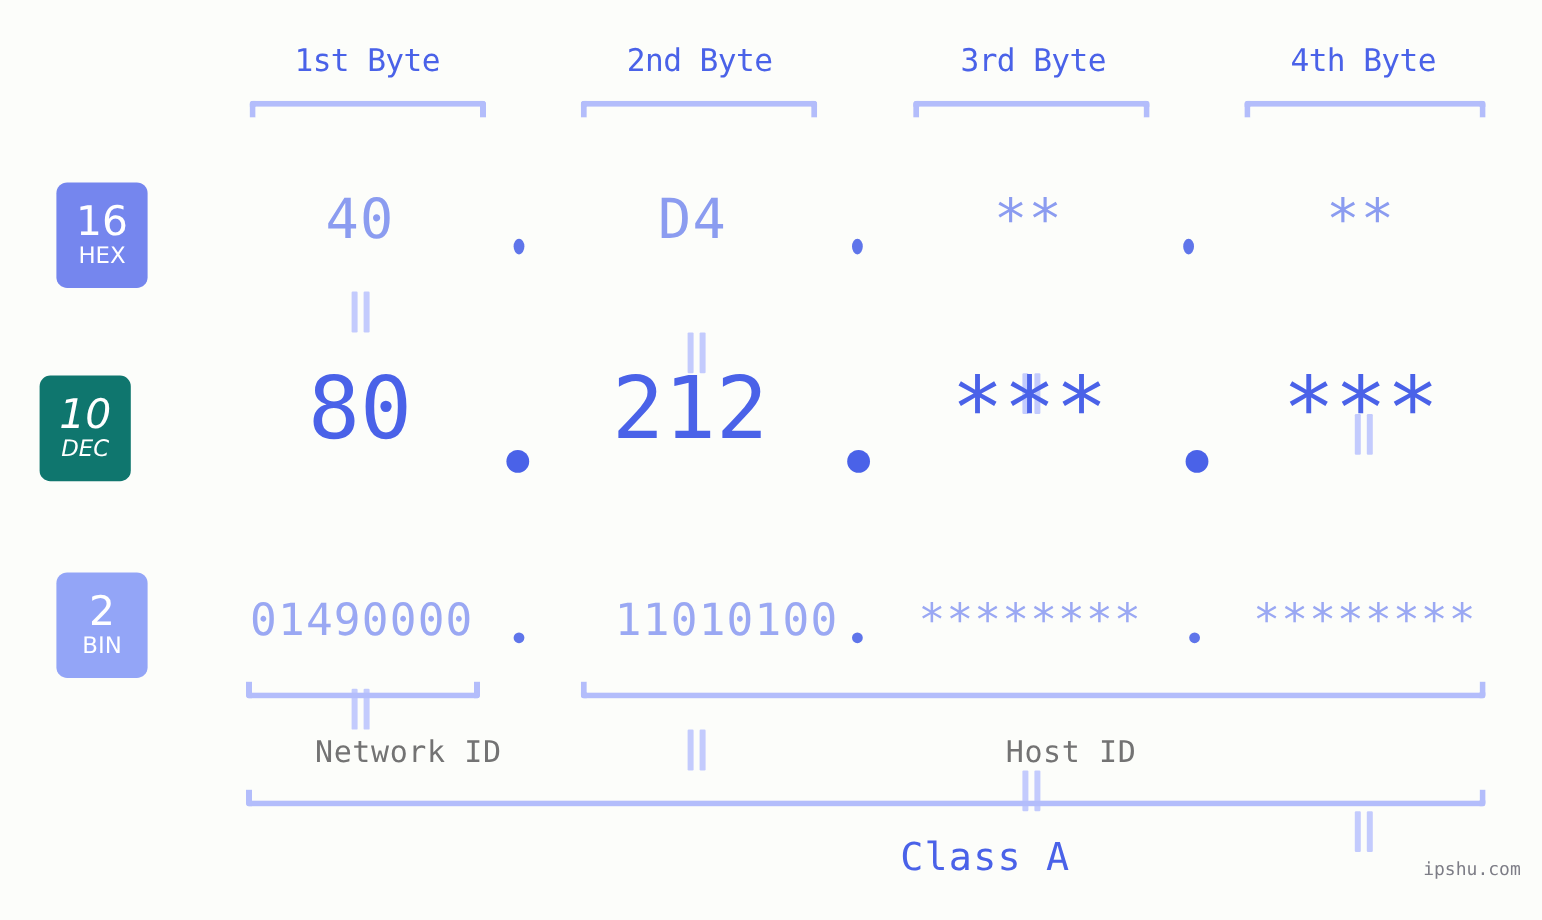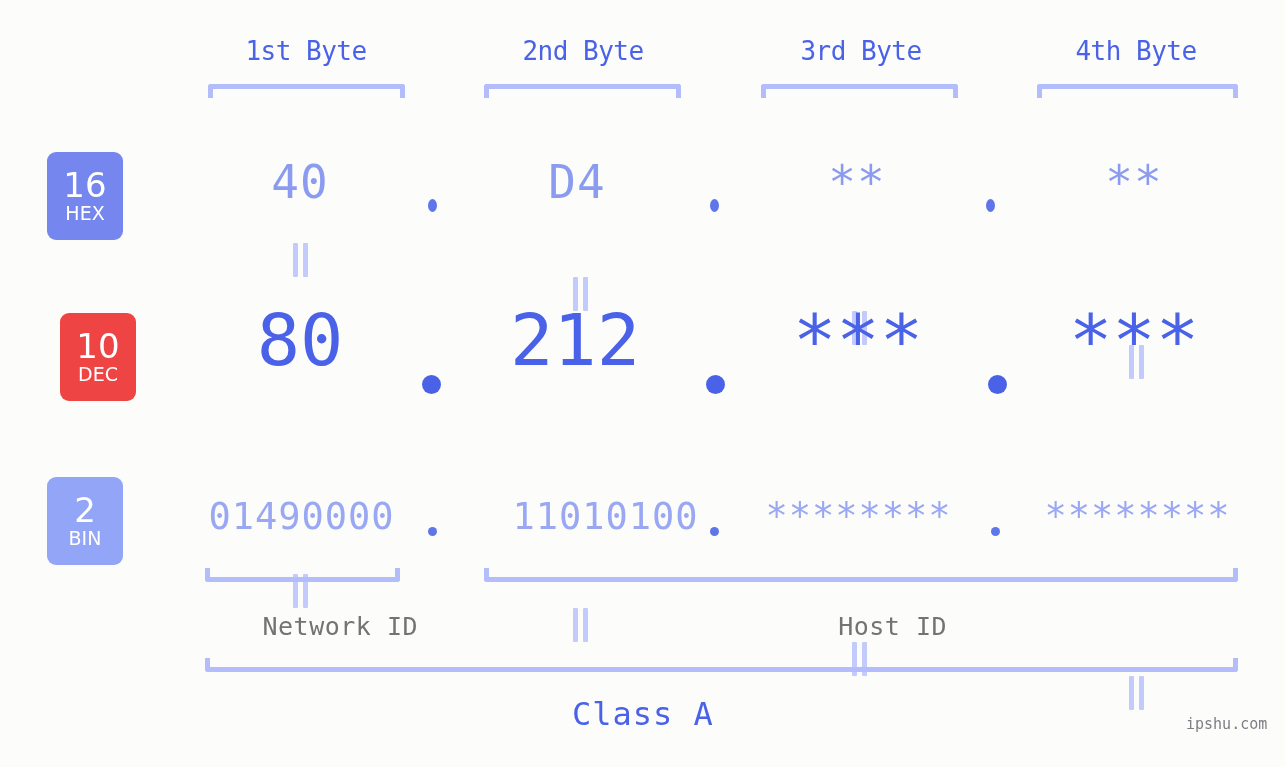--- a/index.html
+++ b/index.html
@@ -107,21 +107,21 @@
     font-family: "DejaVu Sans Mono", monospace;
     font-size: 25px;
     text-align: right;
     white-space: nowrap;
     letter-spacing: 0.5px;
   }
   .classlabel {
     color: #4a62e8;
     font-family: "DejaVu Sans Mono", monospace;
     font-size: 32px;
-    text-align: left;
+    text-align: right;
     white-space: nowrap;
     letter-spacing: 1px;
   }
   .watermark {
     color: #7d7d86;
     font-family: "DejaVu Sans Mono", monospace;
     font-size: 15px;
     white-space: nowrap;
   }
 </style>
@@ -137,21 +137,21 @@
 
   <div class="abs bracket-top" style="left:208px; top:84px; width:197px;"></div>
   <div class="abs bracket-top" style="left:484px; top:84px; width:197px;"></div>
   <div class="abs bracket-top" style="left:761px; top:84px; width:197px;"></div>
   <div class="abs bracket-top" style="left:1037px; top:84px; width:201px;"></div>
 
   <div class="abs badge" style="left:47px; top:152px; background:#7586ee;">
     <span class="num">16</span>
     <span class="nm">HEX</span>
   </div>
-  <div class="abs badge" style="left:60px; top:313px; background:#ef4444;">
+  <div class="abs badge" style="left:33px; top:313px; background:#0f766e;font-style:italic;">
     <span class="num">10</span>
     <span class="nm">DEC</span>
   </div>
   <div class="abs badge" style="left:47px; top:477px; background:#93a5f7;">
     <span class="num">2</span>
     <span class="nm">BIN</span>
   </div>
 
   <div class="abs row-hex" style="left:0; top:155px; width:1285px; height:60px;">
     <div class="abs cell" style="left:200px; top:0; width:200px;">40</div>

